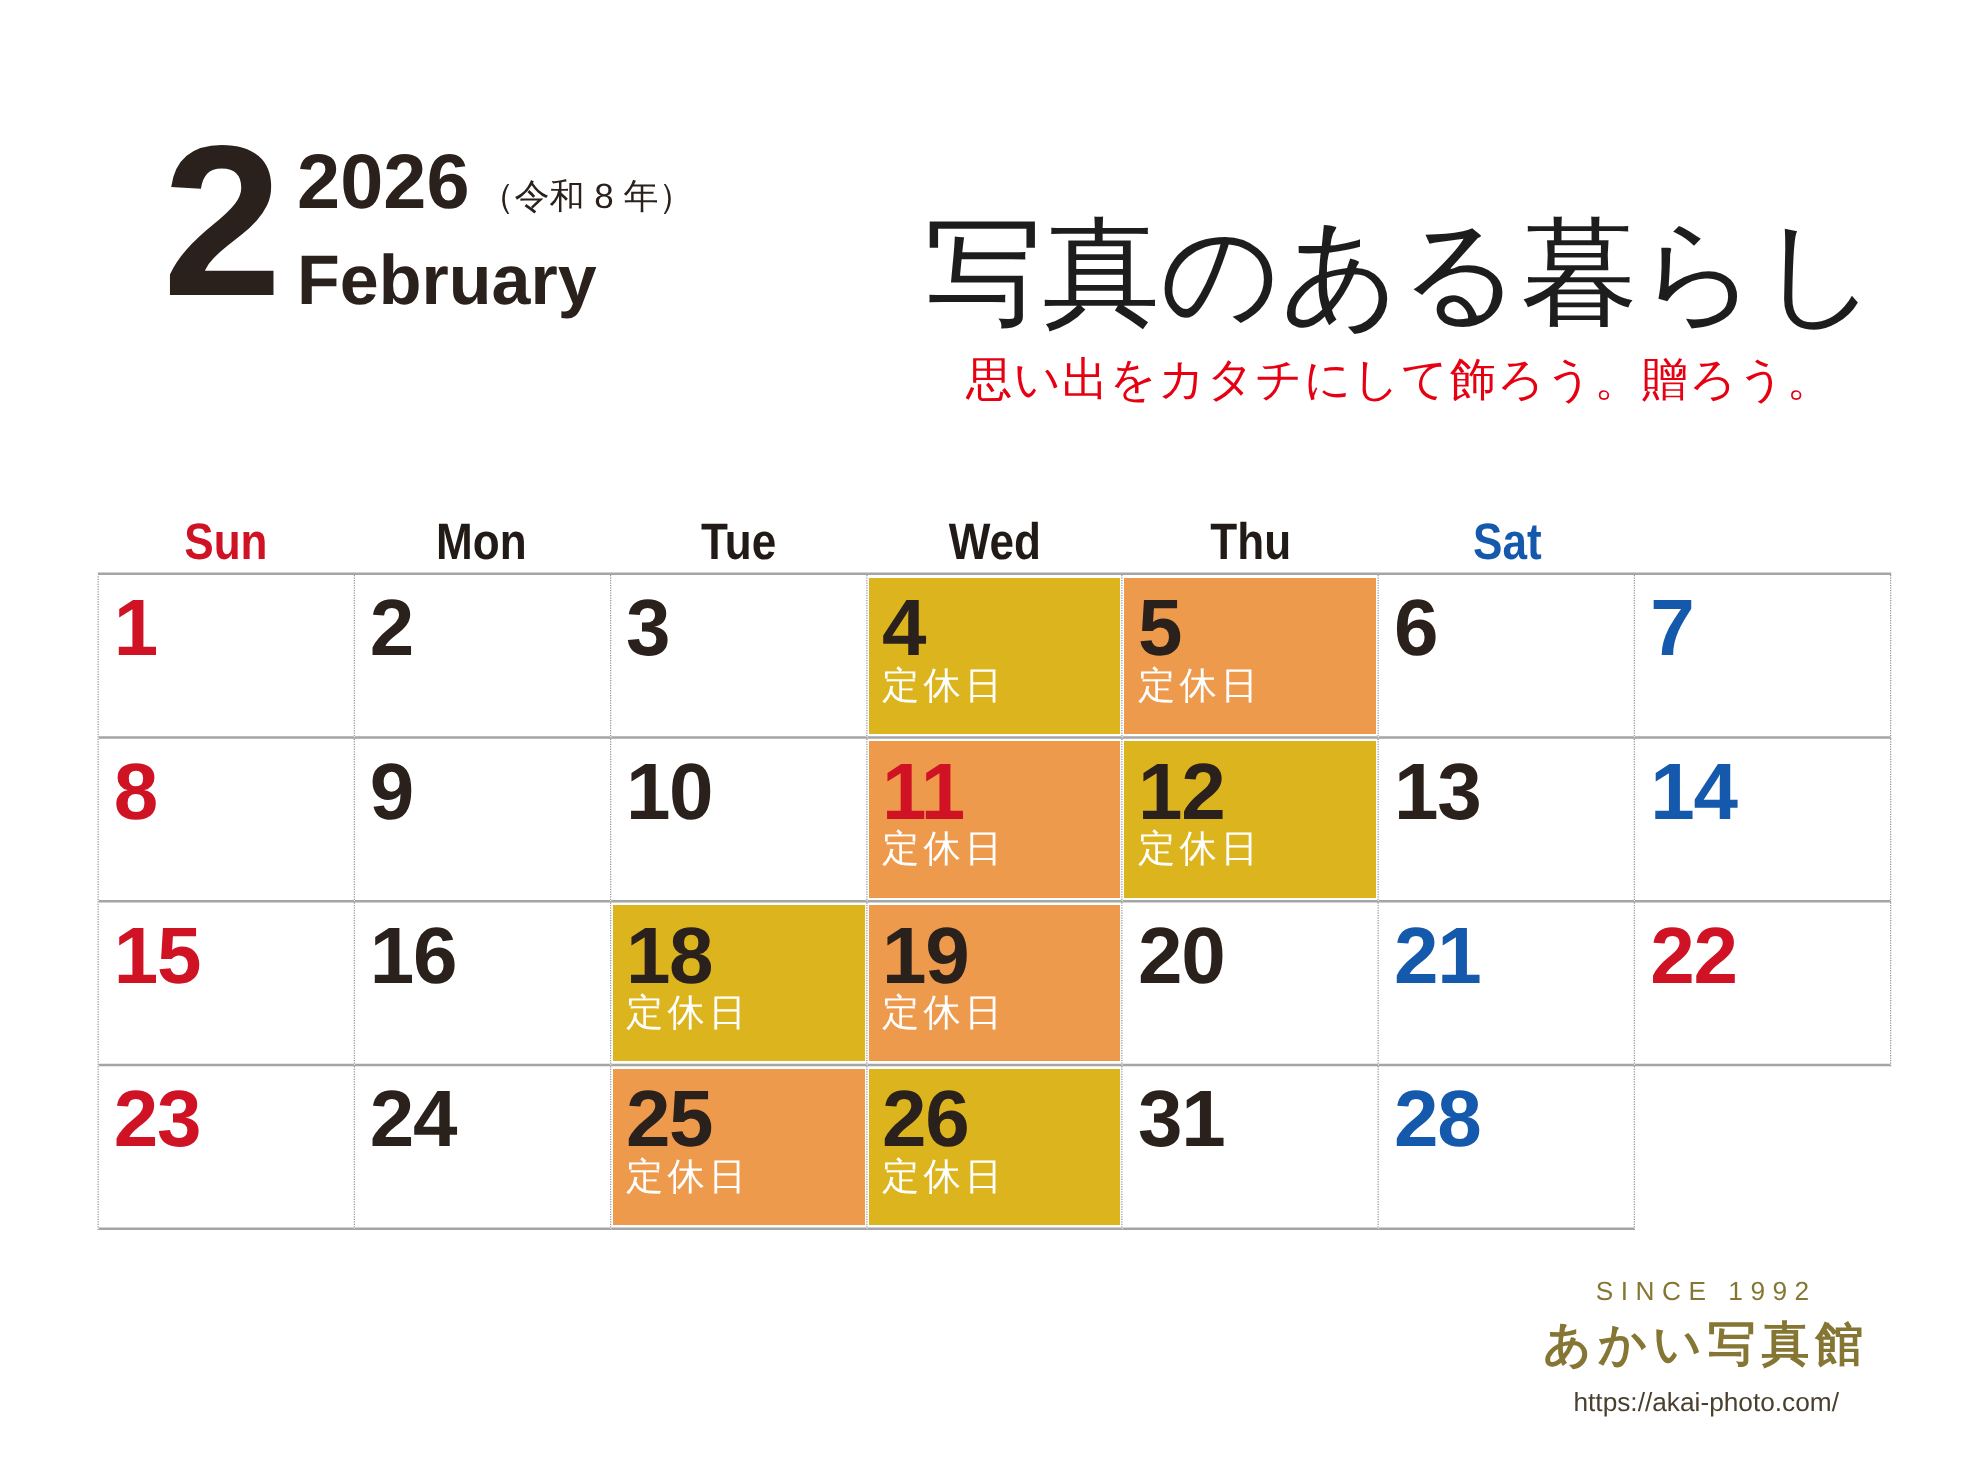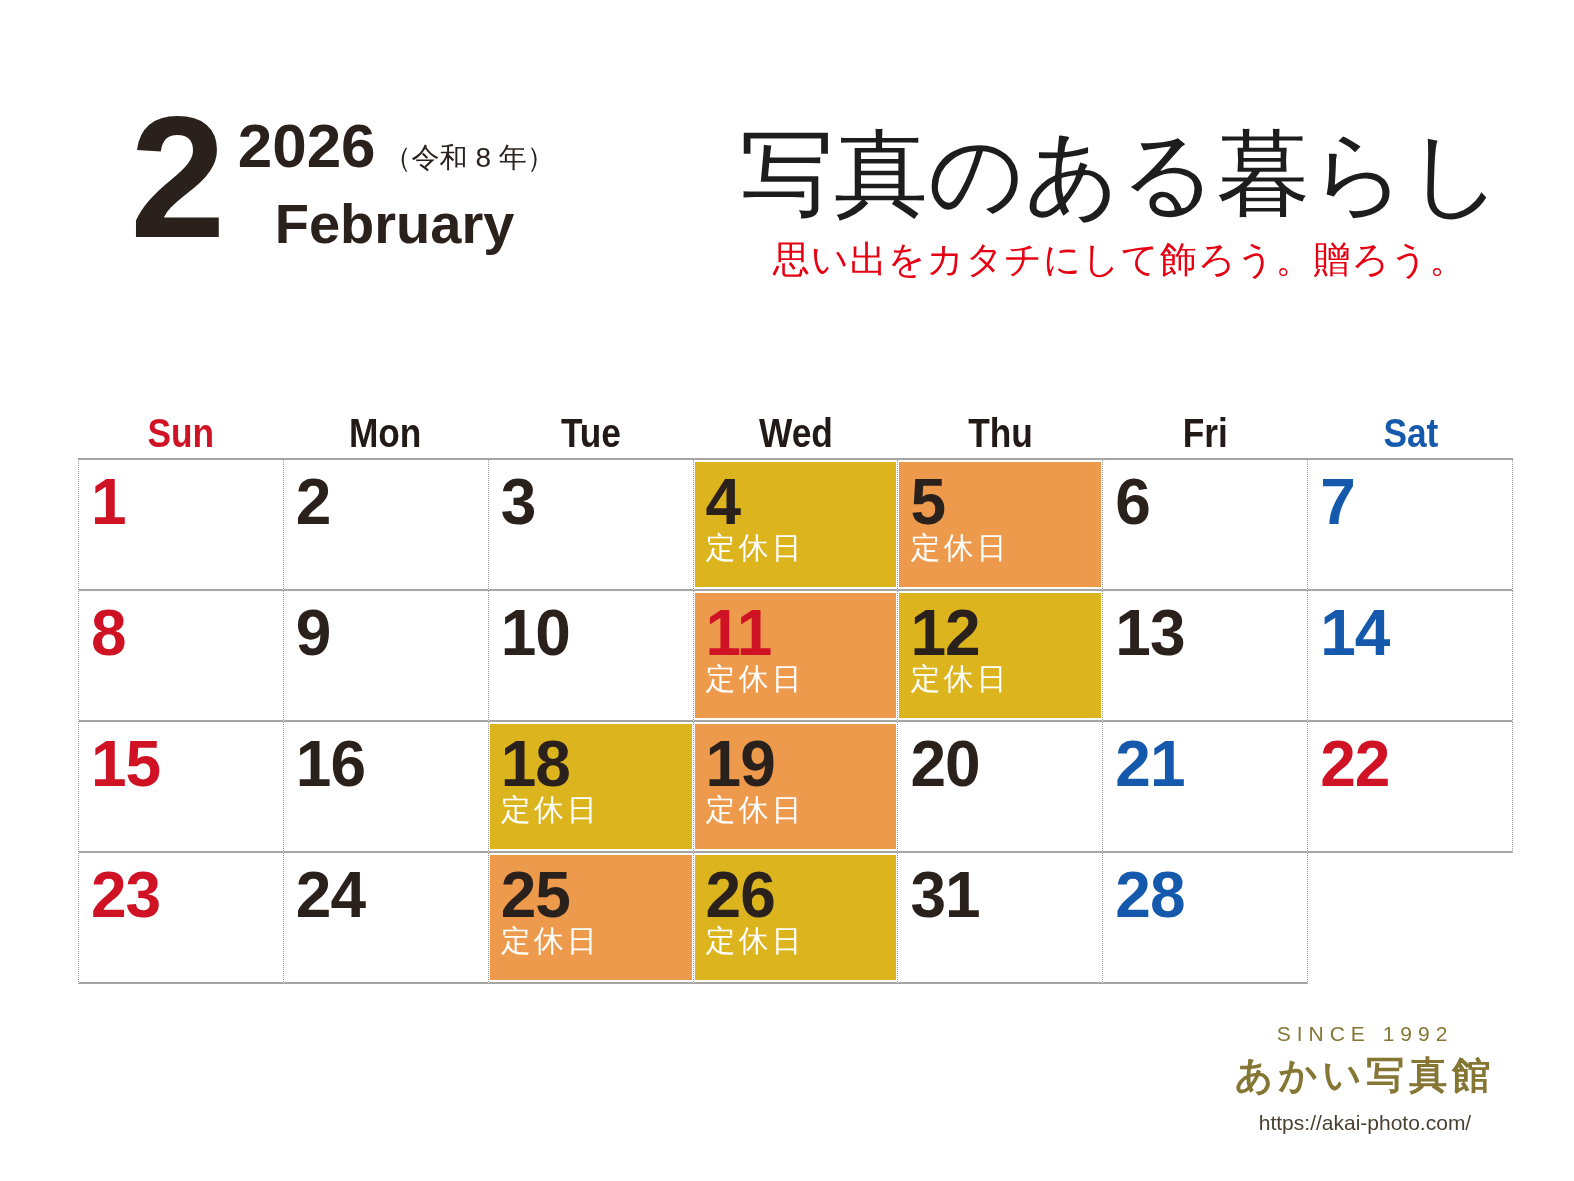--- a/index.html
+++ b/index.html
@@ -18,28 +18,28 @@
     display:flex; align-items:flex-end;
   }
   .big-num {
     font-size:172px; font-weight:bold; line-height:0.93;
     letter-spacing:-4px; color:var(--ink);
   }
   .month-meta { display:flex; flex-direction:column; margin-left:16px; padding-bottom:2px; }
   .year-line { display:flex; align-items:baseline; }
   .year { font-size:62px; font-weight:bold; letter-spacing:0px; color:var(--ink); }
   .era  { font-size:28px; font-weight:500; margin-left:8px; color:var(--ink);margin-top:40px; }
-  .month-name { font-size:56px; font-weight:bold; margin-top:10px; color:var(--ink);margin-left:37px; }
+  .month-name { font-size:56px; font-weight:bold; margin-top:10px; color:var(--ink); }
 
   
   .headline { position:absolute; left:740px; top:118px; width:760px; text-align:center; }
   .headline-title {
     font-family:Liberation Sans, sans-serif;
     font-size:94px; font-weight:500; line-height:1.2;
-    color:#1d1d1d; white-space:nowrap;
+    color:#1d1d1d; white-space:nowrap;margin-top:44px;
   }
   .headline-sub {
     font-size:37px; font-weight:500; margin-top:4px;
     color:var(--accent-red); white-space:nowrap; letter-spacing:1px;
   }
 
   
   .weekday-row {
     position:absolute; left:78px; top:410px; width:1435px;
     display:grid; grid-template-columns:repeat(7,1fr);
@@ -108,21 +108,20 @@
   <div class="headline-title">写真のある暮らし</div>
   <div class="headline-sub">思い出をカタチにして飾ろう。贈ろう。</div>
 </div>
 
 <div class="weekday-row">
   <div class="weekday wd-red"><span>Sun</span></div>
   <div class="weekday wd-ink"><span>Mon</span></div>
   <div class="weekday wd-ink"><span>Tue</span></div>
   <div class="weekday wd-ink"><span>Wed</span></div>
   <div class="weekday wd-ink"><span>Thu</span></div>
-  <div class="weekday wd-ink"><span>Fri</span></div>
   <div class="weekday wd-blue"><span>Sat</span></div>
 </div>
 
 <div class="cal-grid">
   <div class="cell">
       <span class="day-num c-red">1</span>
       <span class="closed"></span>
     </div>
   <div class="cell">
       <span class="day-num c-ink">2</span>

